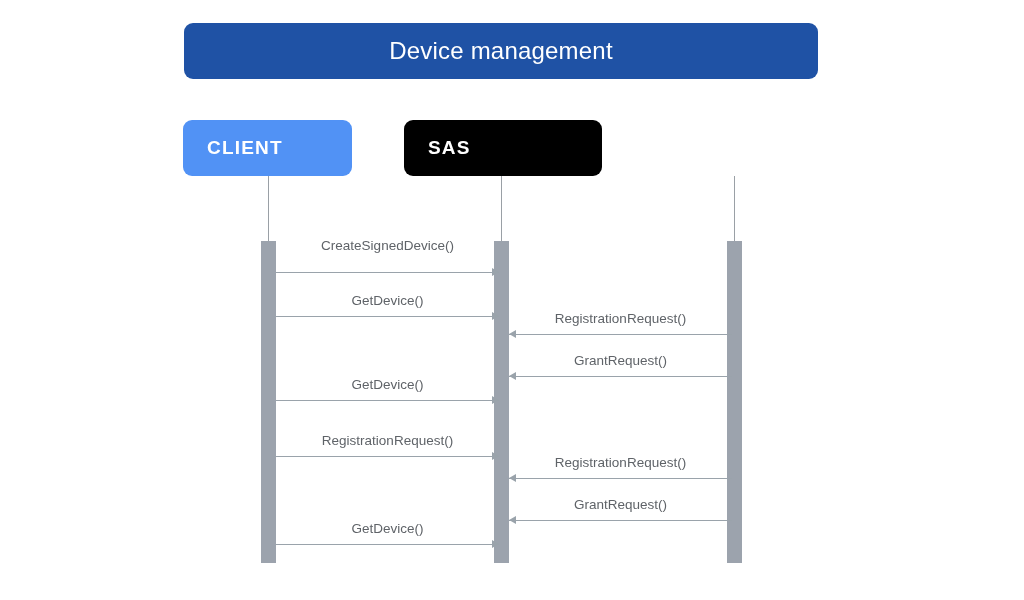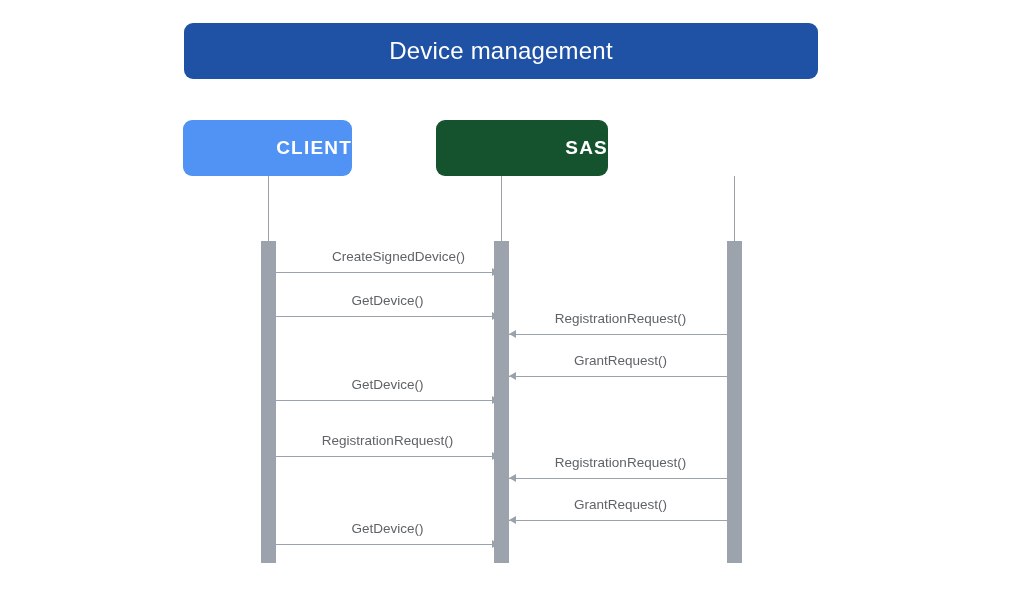--- a/index.html
+++ b/index.html
@@ -45,22 +45,23 @@
   }
 
   
   .participant-box {
     position: absolute;
     top: 120px;
     height: 56px;
     border-radius: 9px;
     display: flex;
     align-items: center;
-    justify-content: flex-end;
+    justify-content: flex-start;
     box-sizing: border-box;
+    padding-left: 24px;
   }
   .participant-box .participant-label {
     color: #ffffff;
     font-size: 19px;
     font-weight: bold;
     letter-spacing: 1.2px;
     font-family: "Liberation Sans", sans-serif;
   }
 
   
@@ -113,32 +114,32 @@
   </div>
 
   <div class="lifeline" style="left:268px; top:176px; height:66px;"></div>
   <div class="lifeline" style="left:501px; top:176px; height:66px;"></div>
   <div class="lifeline" style="left:734px; top:176px; height:66px;"></div>
 
   <div class="participant-box" style="left:183px; width:169px; background:#5192f5;">
     <span class="participant-label">CLIENT</span>
   </div>
 
-  <div class="participant-box" style="left:436px; width:172px; background:#14532d;">
+  <div class="participant-box" style="left:404px; width:198px; background:#000000;">
     <span class="participant-label">SAS</span>
   </div>
 
 
   <div class="activation-bar" style="left:261px; top:241px; height:322px;"></div>
   <div class="activation-bar" style="left:494px; top:241px; height:322px;"></div>
   <div class="activation-bar" style="left:727px; top:241px; height:322px;"></div>
 
   <div class="message" style="left:276px; top:272px; width:223px;"></div>
   <div class="arrow-head right" style="left:492px; top:268px;"></div>
-  <div class="message-label" style="left:276px; top:249px; width:223px;padding-left:11px;">CreateSignedDevice()</div>
+  <div class="message-label" style="left:276px; top:238px; width:223px;">CreateSignedDevice()</div>
 
   <div class="message" style="left:276px; top:316px; width:223px;"></div>
   <div class="arrow-head right" style="left:492px; top:312px;"></div>
   <div class="message-label" style="left:276px; top:293px; width:223px;">GetDevice()</div>
 
   <div class="message" style="left:509px; top:334px; width:223px;"></div>
   <div class="arrow-head left" style="left:509px; top:330px;"></div>
   <div class="message-label" style="left:509px; top:311px; width:223px;">RegistrationRequest()</div>
 
   <div class="message" style="left:509px; top:376px; width:223px;"></div>

